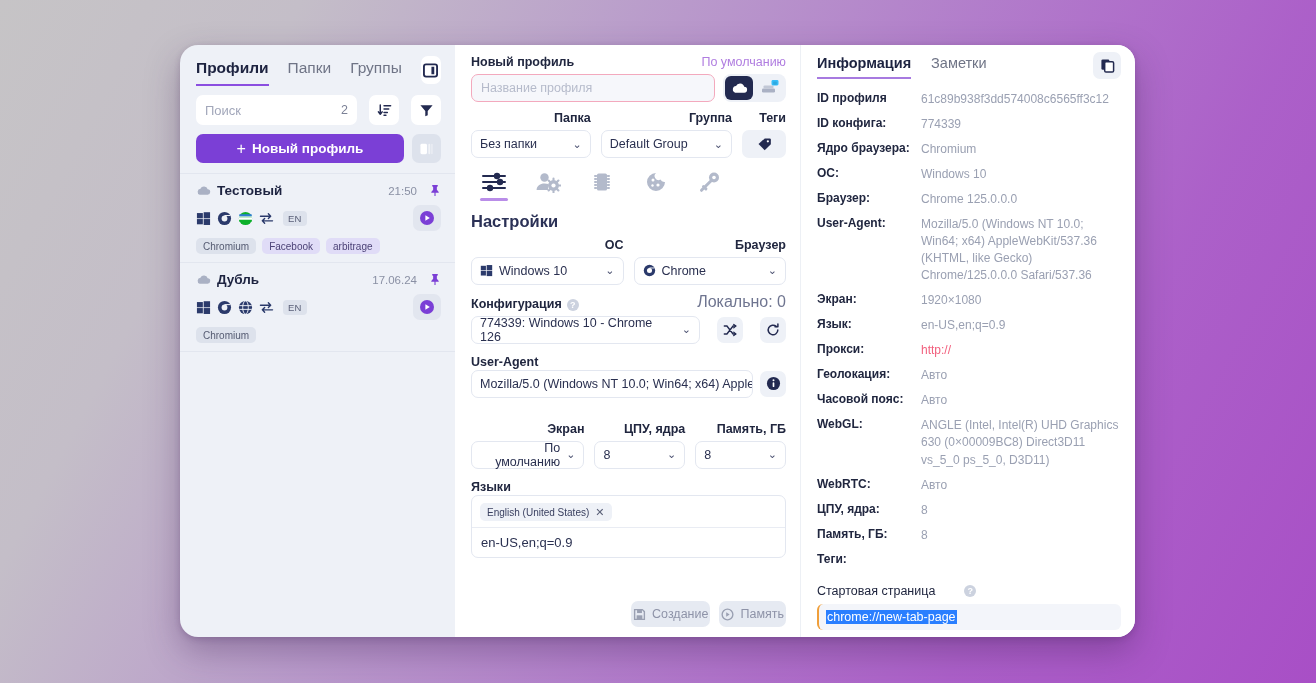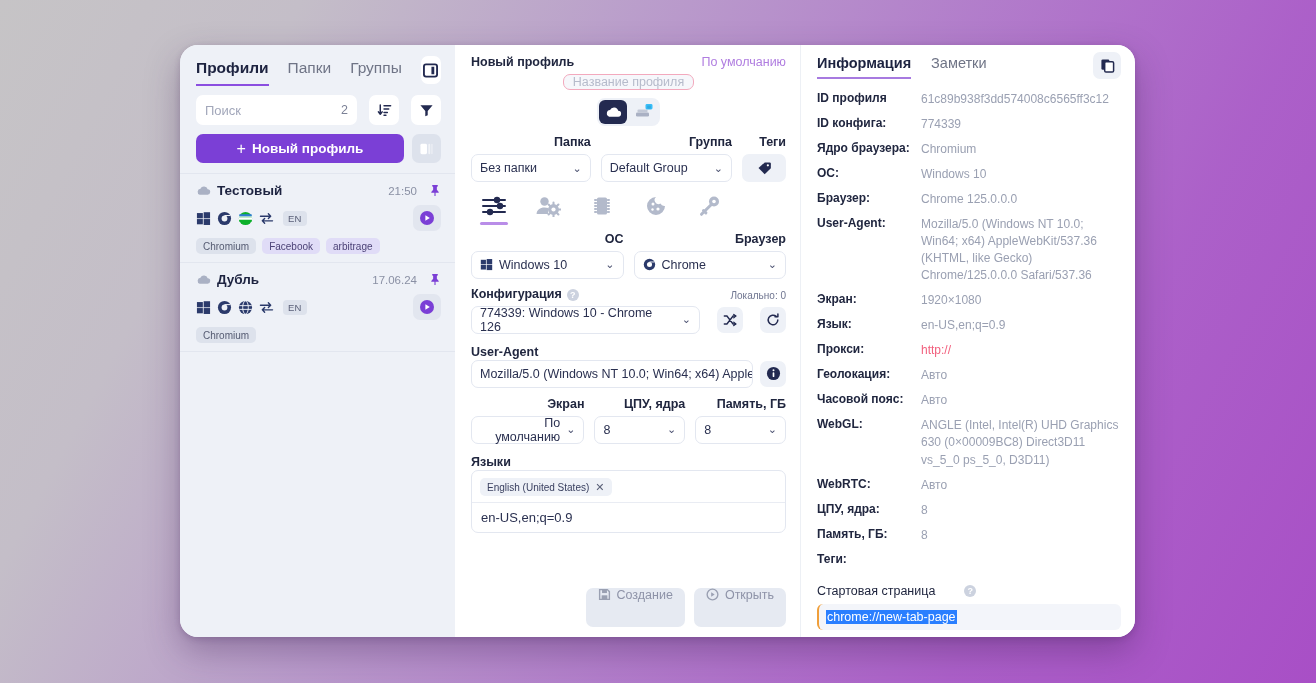--- a/index.html
+++ b/index.html
@@ -28,20 +28,21 @@
     display: flex;
     overflow: hidden;
   }
 
   
   .left-panel {
     width: 275px; flex: 0 0 275px;
     background: #eef1f7;
     display: flex; flex-direction: column;
     padding: 0;
+    border-radius: 25px;
   }
   .lp-tabs {
     display: flex; align-items: flex-start; gap: 19px;
     padding: 14px 14px 0 16px;
     position: relative;
   }
   .lp-tab {
     font-size: 15.5px; color: #6f7486; font-weight: 400;
     padding-bottom: 7px; cursor: pointer; white-space: nowrap;
   }
@@ -105,21 +106,21 @@
 
   
   .mid-panel {
     width: 345px; flex: 0 0 345px; background: #fff;
     padding: 10px 14px 0 16px; position: relative;
     display: flex; flex-direction: column;
   }
   .mp-toprow { display: flex; align-items: flex-start; }
   .mp-lbl { font-size: 12.5px; font-weight: 700; color: #20263f; }
   .mp-default-link { margin-left: auto; font-size: 12.5px; color: #b07de0; cursor: pointer; }
-  .mp-namerow { display: flex; gap: 8px; align-items: center; margin-top: 5px; flex-direction: column; }
+  .mp-namerow { display: flex; gap: 8px; align-items: center; margin-top: 5px; }
   .name-input {
     flex: 1; height: 28px; border: 1px solid #f3a9bd; border-radius: 7px;
     background: #f6f7fb; display: flex; align-items: center; padding: 0 9px;
     font-size: 12.5px; color: #b6bbcb;
   }
   .storage-toggle { display: flex; align-items: center; gap: 3px; background: #eef1f7; border-radius: 8px; padding: 2px; }
   .st-btn { width: 28px; height: 24px; border-radius: 6px; display: flex; align-items: center; justify-content: center; cursor: pointer; }
   .st-btn.on { background: #232a50; }
   .mp-row3 { display: flex; gap: 10px; margin-top: 9px; text-align: right; }
   .field-col { display: flex; flex-direction: column; }
@@ -134,21 +135,21 @@
     width: 44px; height: 28px; border-radius: 7px; background: #eef1f7;
     display: flex; align-items: center; justify-content: center; cursor: pointer;
   }
   .mp-icontabs { display: flex; gap: 20px; margin-top: 13px; padding-left: 6px; }
   .ic-tab { width: 34px; display: flex; flex-direction: column; align-items: center; cursor: pointer; }
   .ic-tab .und { width: 28px; height: 2.5px; border-radius: 2px; background: transparent; margin-top: 5px; }
   .ic-tab.active .und { background: #b98de8; }
   .mp-h2 { font-size: 16.5px; font-weight: 700; color: #2b3156; margin-top: 11px; }
   .mp-sub { margin-top: 8px; }
   .lbl-row { display: flex; align-items: flex-end; }
-  .lbl-right { margin-left: auto; font-size: 10px; color: #6f7590; font-weight: 400; }
+  .lbl-right { margin-left: auto; font-size: 16px; color: #6f7590; font-weight: 400; }
   .help-dot {
     width: 12px; height: 12px; border-radius: 50%; background: #ccd2df; color: #fff;
     font-size: 9px; display: inline-flex; align-items: center; justify-content: center;
     margin-left: 5px; font-weight: 700;
   }
   .ua-input {
     height: 28px; border: 1px solid #e3e7f0; border-radius: 7px; background: #fff;
     display: flex; align-items: center; padding: 0 8px; font-size: 12.5px; color: #2a3050;
     overflow: hidden; white-space: nowrap; flex: 1;
   }
@@ -164,22 +165,22 @@
     display: inline-flex; align-items: center; gap: 6px; background: #eef1f7;
     border-radius: 5px; padding: 2.5px 7px; font-size: 10px; color: #3a4060;
   }
   .lang-chip .x { color: #5a6078; font-size: 11px; cursor: pointer; }
   .lang-bottom { padding: 7px 9px; font-size: 13px; color: #2a3050; }
   .mp-footer {
     margin-top: auto; display: flex; justify-content: flex-end; gap: 9px;
     padding: 0 0 10px 0;
   }
   .btn-foot {
-    height: 39px; border-radius: 7px; background: #e6eaf2; color: #8e93a8;
-    display: flex; align-items: flex-start; gap: 6px; padding: 0 12px;
+    height: 26px; border-radius: 7px; background: #e6eaf2; color: #8e93a8;
+    display: flex; align-items: center; gap: 6px; padding: 0 2px;
     font-size: 12.5px; cursor: pointer;
   }
 
   
   .right-panel {
     flex: 1; background: #fff; border-left: 1px solid #edf0f5;
     padding: 10px 14px 0 16px; display: flex; flex-direction: column; overflow: hidden;
   }
   .rp-tabs { display: flex; align-items: flex-start; gap: 20px; }
   .rp-tab { font-size: 14.5px; color: #6f7486; padding-bottom: 6px; cursor: pointer; }
@@ -450,20 +451,21 @@
       <div class="ic-tab">
         <svg width="26" height="22" viewBox="0 0 26 22">
           <circle cx="17" cy="6.5" r="5" fill="#b3bacb"></circle>
           <circle cx="17" cy="6.5" r="1.8" fill="#fff"></circle>
           <path d="M13.6 10.2L4.5 19.3M6.5 15.5l2.4 2.4" stroke="#b3bacb" stroke-width="3" stroke-linecap="round"></path>
         </svg>
         <div class="und"></div>
       </div>
     </div>
 
+    <div class="mp-h2">Настройки</div>
 
     <div class="mp-row3" style="margin-top:7px">
       <div class="field-col" style="flex:1">
         <span class="field-lbl">ОС</span>
         <div class="sel">
           <svg width="13" height="13" viewBox="0 0 16 16">
             <rect x="1" y="2.2" width="6.3" height="5.6" fill="#2b3a6b"></rect>
             <rect x="8.2" y="1.3" width="6.8" height="6.5" fill="#2b3a6b"></rect>
             <rect x="1" y="8.6" width="6.3" height="5.6" fill="#2b3a6b"></rect>
             <rect x="8.2" y="8.6" width="6.8" height="6.3" fill="#2b3a6b"></rect>
@@ -521,21 +523,21 @@
         <div class="info-round">
           <svg width="15" height="15" viewBox="0 0 16 16">
             <circle cx="8" cy="8" r="7" fill="#232a50"></circle>
             <circle cx="8" cy="4.6" r="1.05" fill="#fff"></circle>
             <rect x="7.1" y="6.6" width="1.8" height="5.2" rx=".9" fill="#fff"></rect>
           </svg>
         </div>
       </div>
     </div>
 
-    <div class="mp-row3" style="margin-top:9px">
+    <div class="mp-row3" style="margin-top:24px">
       <div class="field-col" style="flex:1.25">
         <span class="field-lbl">Экран</span>
         <div class="sel">
           <span>По умолчанию</span>
           <span class="caret">⌄</span>
         </div>
       </div>
       <div class="field-col" style="flex:1">
         <span class="field-lbl">ЦПУ, ядра</span>
         <div class="sel">
@@ -572,21 +574,21 @@
           <rect x="5" y="2.2" width="6" height="4" fill="#9aa0b2"></rect>
           <rect x="4.5" y="9" width="7" height="5" fill="#9aa0b2"></rect>
         </svg>
         <span>Создание</span>
       </div>
       <div class="btn-foot">
         <svg width="13" height="13" viewBox="0 0 16 16">
           <circle cx="8" cy="8" r="6.6" fill="none" stroke="#9aa0b2" stroke-width="1.7"></circle>
           <path d="M6.4 5.2l4.2 2.8-4.2 2.8z" fill="#9aa0b2"></path>
         </svg>
-        <span>Открыть</span>
+        <span>Память</span>
       </div>
     </div>
   </div>
 
   <div class="right-panel">
 
     <div class="rp-tabs">
       <div class="rp-tab active">
         <span>Информация</span>
       </div>

